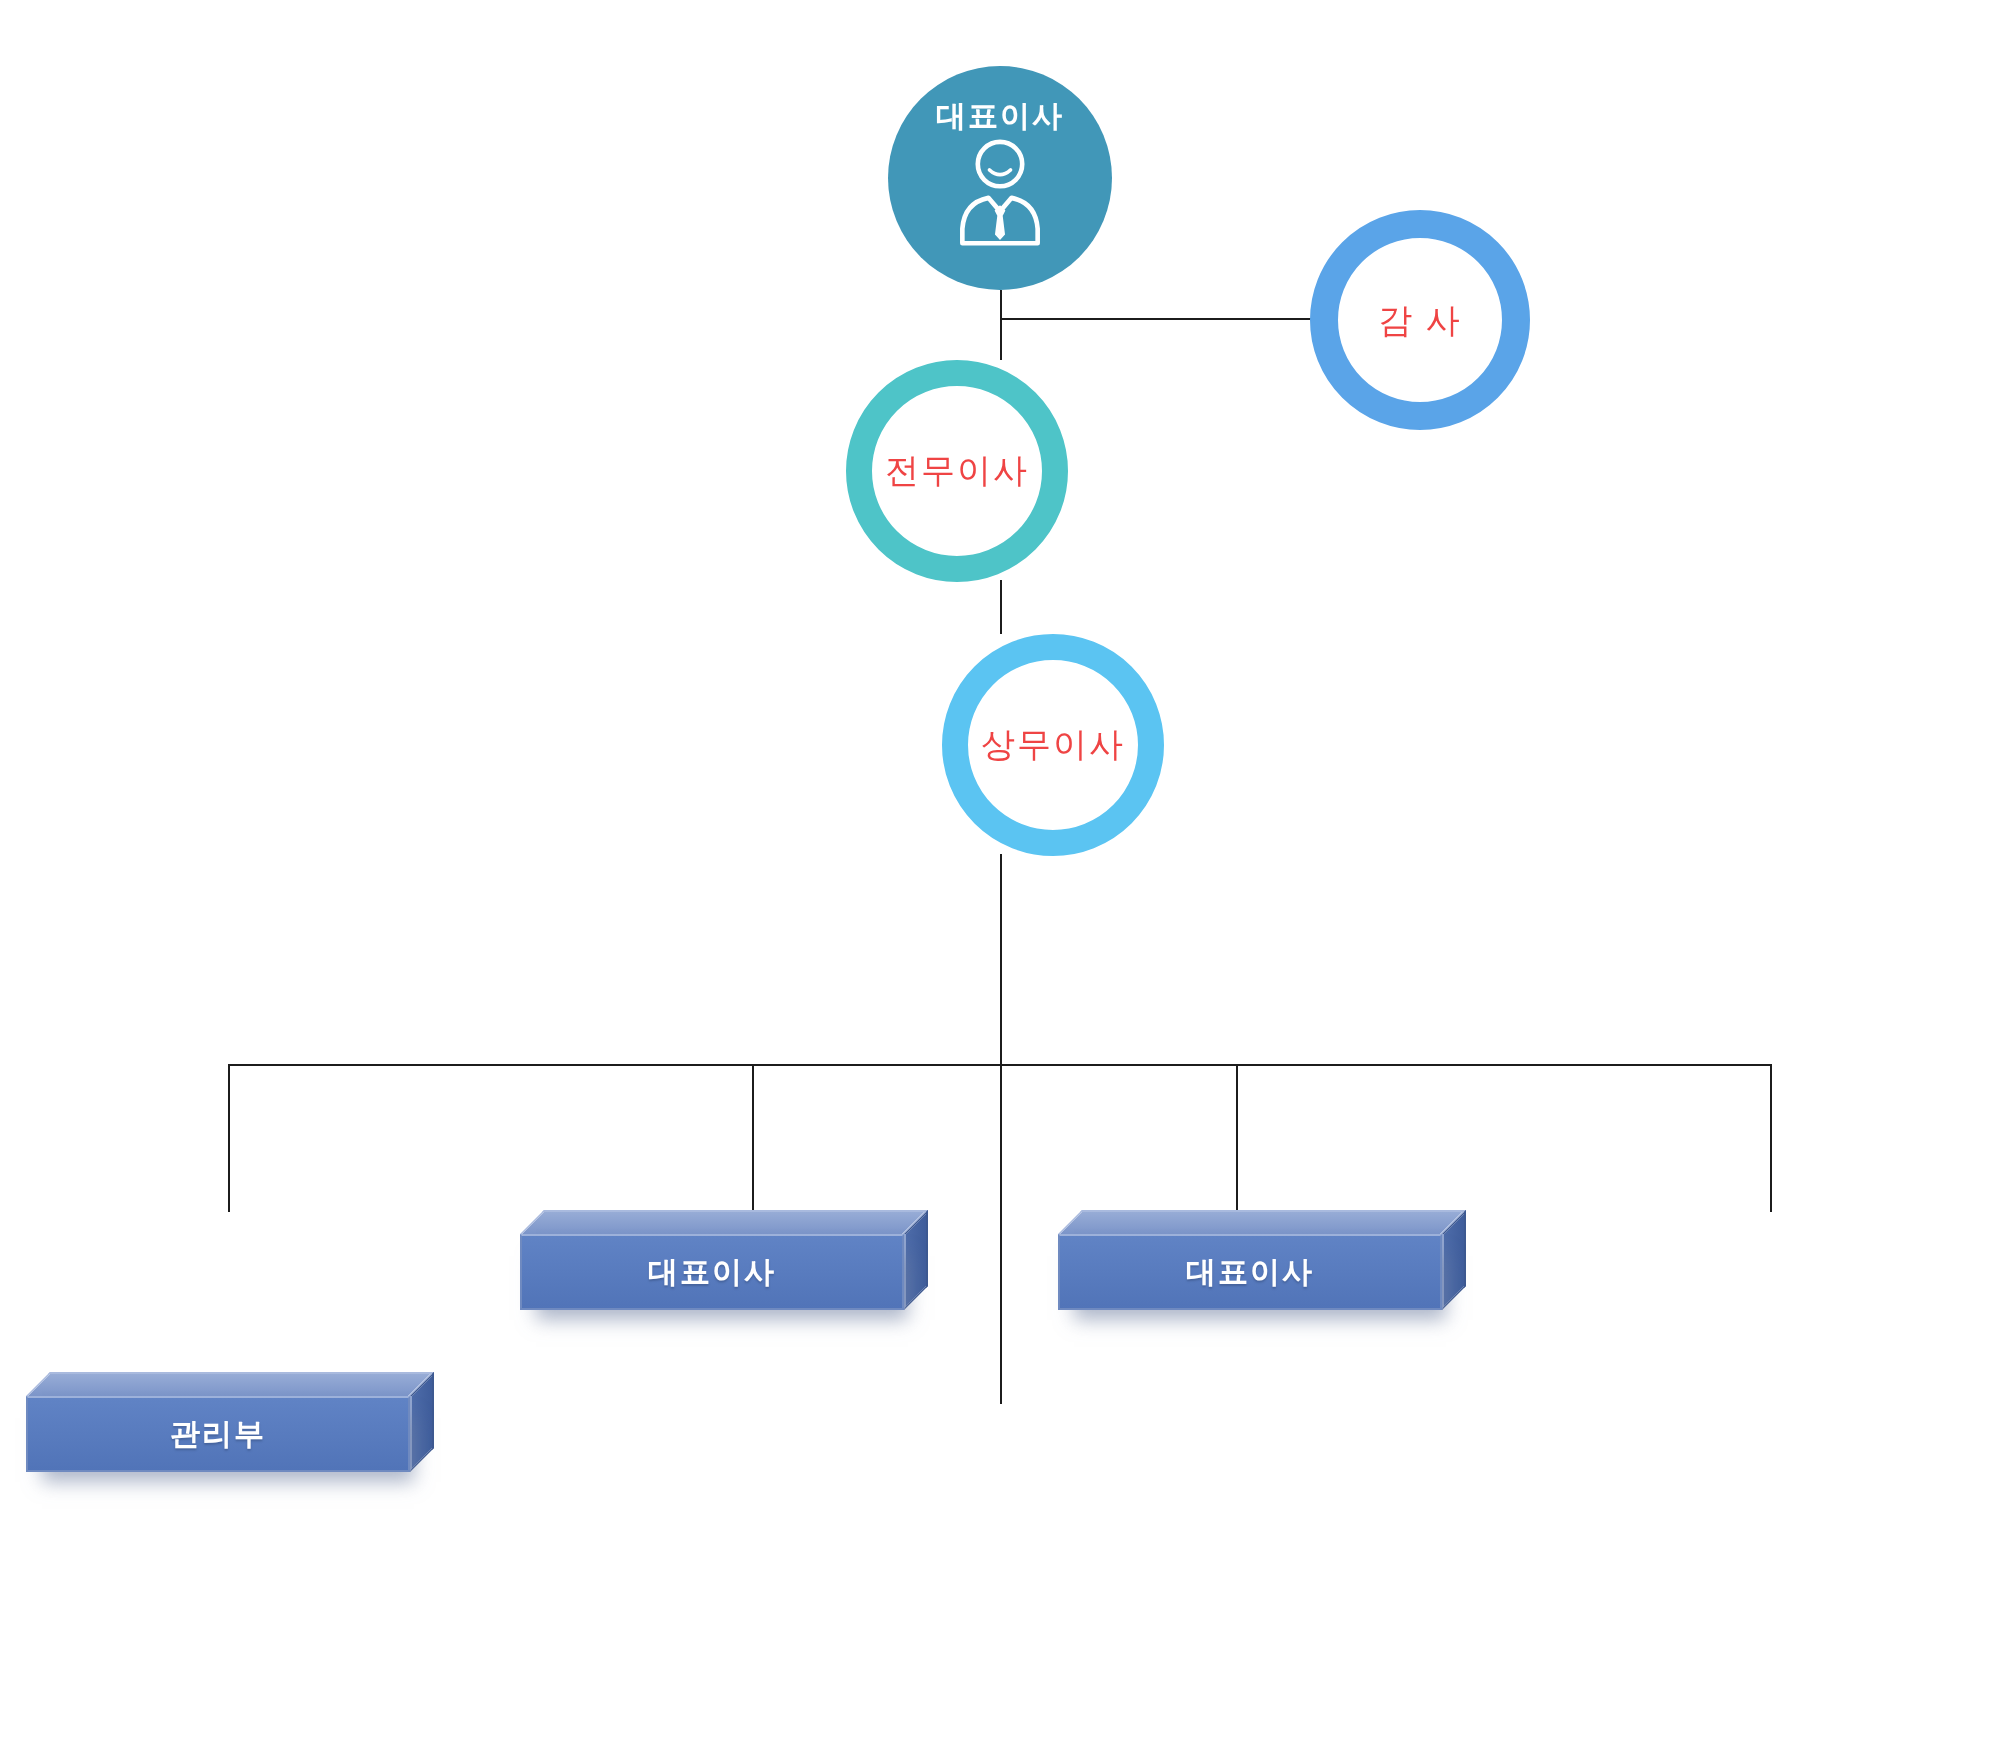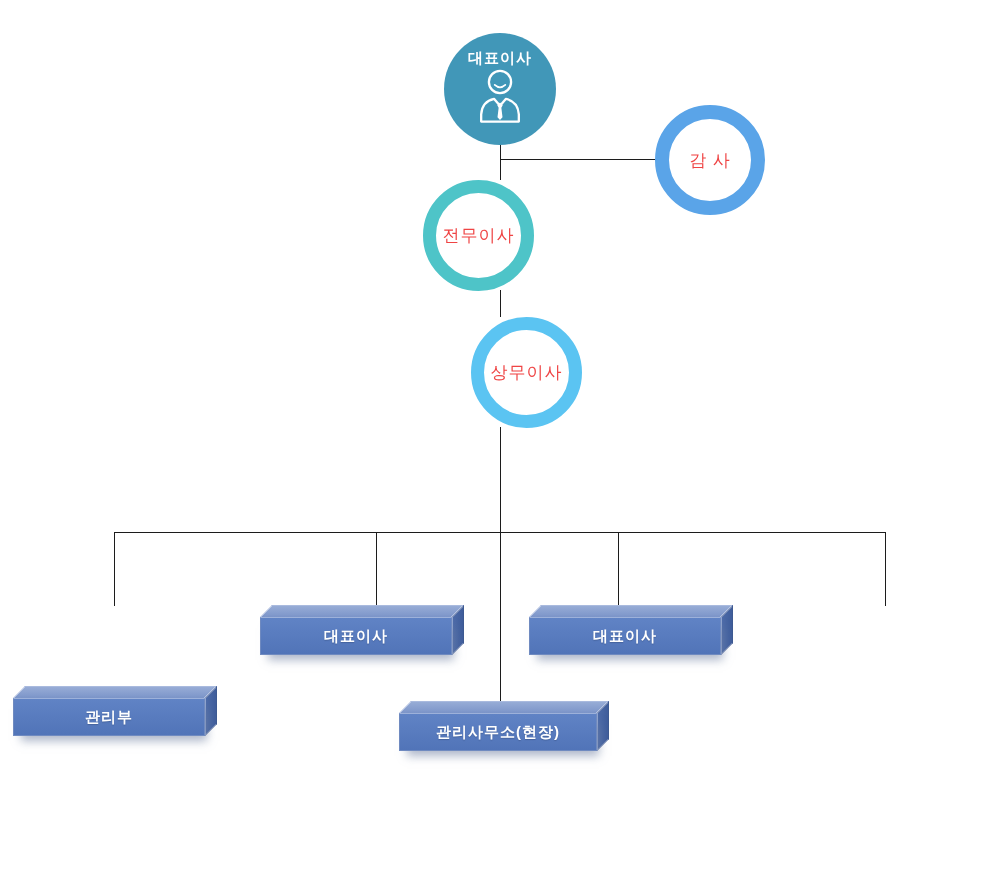--- a/index.html
+++ b/index.html
@@ -111,21 +111,14 @@
 
   <div class="box b3">
     <div class="box-top"></div>
     <div class="box-side"></div>
     <div class="box-front">
       <span class="box-label">대표이사</span>
     </div>
   </div>
 
 
-  <div class="box b5">
-    <div class="box-top"></div>
-    <div class="box-side"></div>
-    <div class="box-front">
-      <span class="box-label">관리사무소(현장)</span>
-    </div>
-  </div>
 
 </div>
 
 </body></html>

